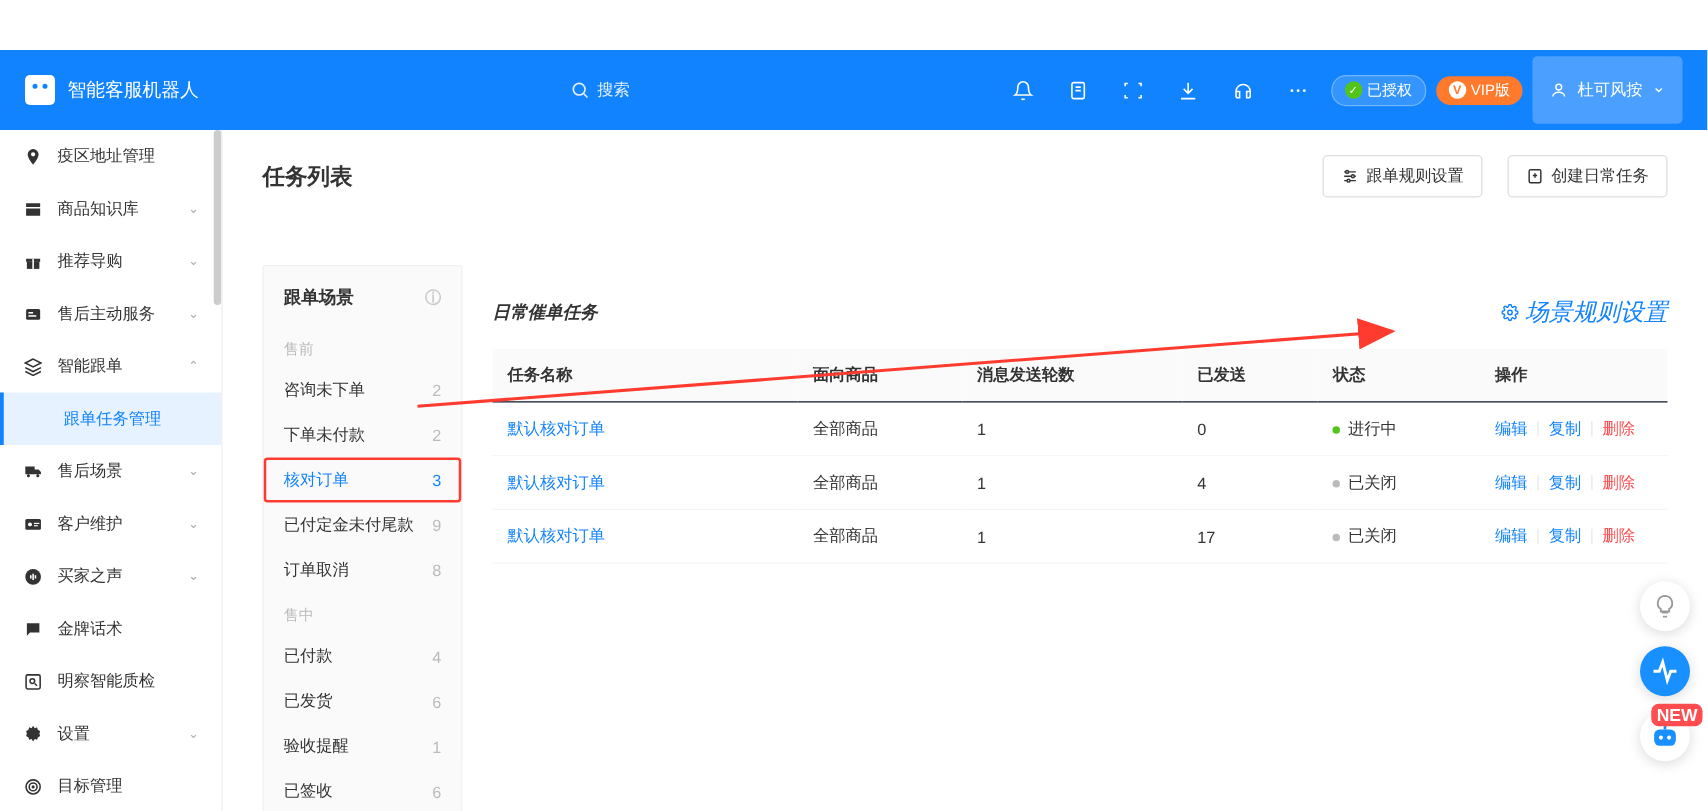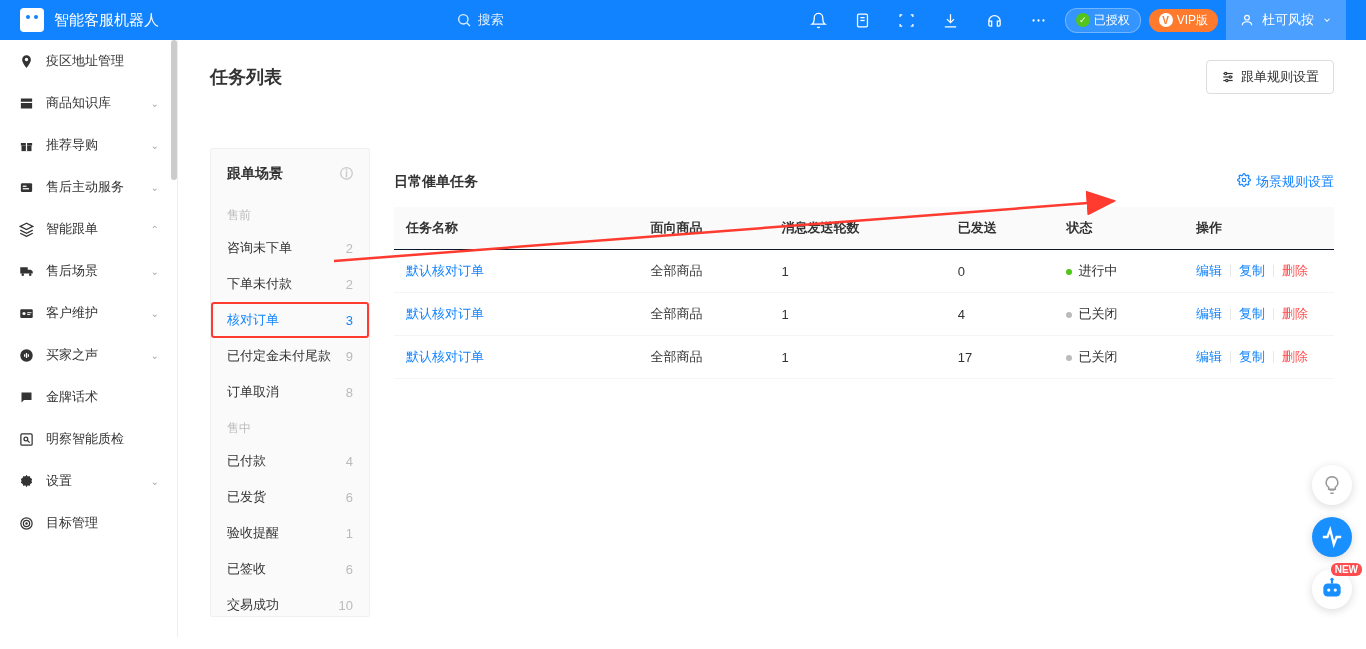--- a/index.html
+++ b/index.html
@@ -1,19 +1,19 @@
 <!DOCTYPE html>
 <html><head>
   <meta charset="utf-8">
   <style>
     * { margin: 0; padding: 0; box-sizing: border-box; }
     body { font-family: -apple-system, "PingFang SC", "Microsoft YaHei", sans-serif; font-size: 13px; color: #333; background: #fff; }
     
     
-    .topbar { background: #1283fe; height: 40px; display: flex; align-items: center; padding: 0 20px; color: #fff; }
+    .topbar { background: #1283fe; height: 64px; display: flex; align-items: center; padding: 0 20px; color: #fff; margin-top: 40px; }
     .topbar-logo { display: flex; align-items: center; gap: 10px; }
     .logo-icon { width: 24px; height: 24px; background: #fff; border-radius: 4px; position: relative; }
     .logo-icon::before, .logo-icon::after { content: ''; position: absolute; width: 4px; height: 4px; background: #1283fe; border-radius: 50%; top: 7px; }
     .logo-icon::before { left: 6px; }
     .logo-icon::after { right: 6px; }
     .topbar-title { font-size: 15px; font-weight: 500; }
     .topbar-center { flex: 1; display: flex; justify-content: center; }
     .search-wrap { display: flex; align-items: center; gap: 6px; color: #e3efff; cursor: pointer; }
     .topbar-right { display: flex; align-items: center; gap: 8px; }
     .tr-iconbtn { width: 36px; height: 36px; display: flex; align-items: center; justify-content: center; cursor: pointer; color: #fff; border-radius: 4px; }
@@ -51,23 +51,23 @@
     .scene-header { display: flex; align-items: center; justify-content: space-between; padding: 16px 16px 14px; font-size: 14px; font-weight: 600; }
     .scene-header .info-icon { color: #ccc; font-size: 13px; cursor: pointer; }
     .scene-group { padding: 10px 16px 6px; color: #bbb; font-size: 12px; }
     .scene-item { display: flex; align-items: center; justify-content: space-between; padding: 9px 16px; cursor: pointer; font-size: 13px; }
     .scene-item .cnt { color: #bbb; }
     .scene-item.active { border: 2px solid #ff3b30; border-radius: 3px; color: #1283fe; padding: 7px 14px; }
     .scene-item.active .cnt { color: #1283fe; }
     
     
     .task-area { flex: 1; padding-right: 32px; margin-top: 58px; position: relative; }
-    .task-header { display: flex; align-items: center; justify-content: space-between; margin-bottom: 16px; }
+    .task-header { display: flex; align-items: center; justify-content: space-between; margin-bottom: 16px; font-style: italic; }
     .task-title { font-size: 14px; font-weight: 600; }
-    .task-link { color: #1283fe; display: flex; align-items: flex-start; gap: 5px; cursor: pointer; font-size: 13px; }
+    .task-link { color: #1283fe; display: flex; align-items: center; gap: 5px; cursor: pointer; font-size: 19px; }
     
     .table { width: 100%; border-collapse: collapse; }
     .table th { text-align: left; padding: 12px 12px; font-weight: 600; background: #fafafa; border-bottom: 1px solid #0f172a; font-size: 13px; }
     .table td { padding: 12px 12px; border-bottom: 1px solid #f5f5f5; font-size: 13px; }
     .table td.link a { color: #1283fe; text-decoration: none; cursor: pointer; }
     .status-dot { display: inline-block; width: 6px; height: 6px; border-radius: 50%; margin-right: 6px; vertical-align: middle; }
     .status-dot.green { background: #52c41a; }
     .status-dot.gray { background: #bbb; }
     .ops { display: flex; gap: 8px; align-items: center; }
     .ops a { color: #1283fe; cursor: pointer; text-decoration: none; }
@@ -76,21 +76,21 @@
     
     
     .annot-arrow { position: absolute; pointer-events: none; z-index: 50; }
     
     
     .float-icons { position: fixed; right: 14px; bottom: 40px; display: flex; flex-direction: column; gap: 12px; z-index: 100; }
     .float-icon { width: 40px; height: 40px; border-radius: 50%; background: #fff; box-shadow: 0 2px 10px rgba(0,0,0,0.15); display: flex; align-items: center; justify-content: center; cursor: pointer; position: relative; }
     .float-icon.bulb { color: #999; font-size: 18px; }
     .float-icon.pulse { background: #1890ff; color: #fff; }
     .float-icon.bot { background: #fff; }
-    .new-tag { position: absolute; top: -6px; right: -10px; background: #ff4d4f; color: #fff; font-size: 10px; padding: 1px 4px; border-radius: 6px; font-weight: bold; }
+    .new-tag { position: absolute; top: -6px; right: -10px; background: #ff4d4f; color: #fff; font-size: 14px; padding: 1px 4px; border-radius: 6px; font-weight: bold; }
     
     svg { display: block; }
   </style>
 </head>
 <body>
 
 <div class="topbar">
   <div class="topbar-logo">
     <div class="logo-icon"></div>
     <span class="topbar-title">智能客服机器人</span>
@@ -206,20 +206,21 @@
         </div>
         <div class="side-item">
           <span class="icon">
             <svg width="15" height="15" viewBox="0 0 24 24" fill="currentColor">
               <path d="M12 2 2 7l10 5 10-5zM2 13l10 5 10-5M2 18l10 5 10-5" fill="none" stroke="currentColor" stroke-width="2"></path>
             </svg>
           </span>
     <span class="label">智能跟单</span>
     <span class="chev">⌃</span>
         </div>
+        <div class="side-sub">跟单任务管理</div>
         <div class="side-item">
           <span class="icon">
             <svg width="15" height="15" viewBox="0 0 24 24" fill="currentColor">
               <path d="M2 5h12v10H2zM14 9h5l3 3v3h-8zM6 19a2 2 0 1 0 0-4 2 2 0 0 0 0 4zm12 0a2 2 0 1 0 0-4 2 2 0 0 0 0 4z"></path>
             </svg>
           </span>
     <span class="label">售后场景</span>
     <span class="chev">⌄</span>
         </div>
         <div class="side-item">
@@ -295,20 +296,28 @@
         <button class="btn-outline">
           <svg width="14" height="14" viewBox="0 0 24 24" fill="none" stroke="currentColor" stroke-width="2">
               <line x1="4" y1="6" x2="20" y2="6"></line>
               <line x1="4" y1="12" x2="20" y2="12"></line>
               <line x1="4" y1="18" x2="20" y2="18"></line>
               <circle cx="8" cy="6" r="2" fill="#fff"></circle>
               <circle cx="16" cy="12" r="2" fill="#fff"></circle>
               <circle cx="10" cy="18" r="2" fill="#fff"></circle>
             </svg>
           <span>跟单规则设置</span>
+        </button>
+        <button class="btn-outline">
+          <svg width="14" height="14" viewBox="0 0 24 24" fill="none" stroke="currentColor" stroke-width="2">
+              <rect x="4" y="3" width="16" height="18" rx="2"></rect>
+              <line x1="12" y1="8" x2="12" y2="14"></line>
+              <line x1="9" y1="11" x2="15" y2="11"></line>
+            </svg>
+          <span>创建日常任务</span>
         </button>
       </div>
     </div>
 
     <div class="content-wrap">
 
       <div class="scene-panel">
         <div class="scene-header">
           <span>跟单场景</span>
           <span class="info-icon">ⓘ</span>

